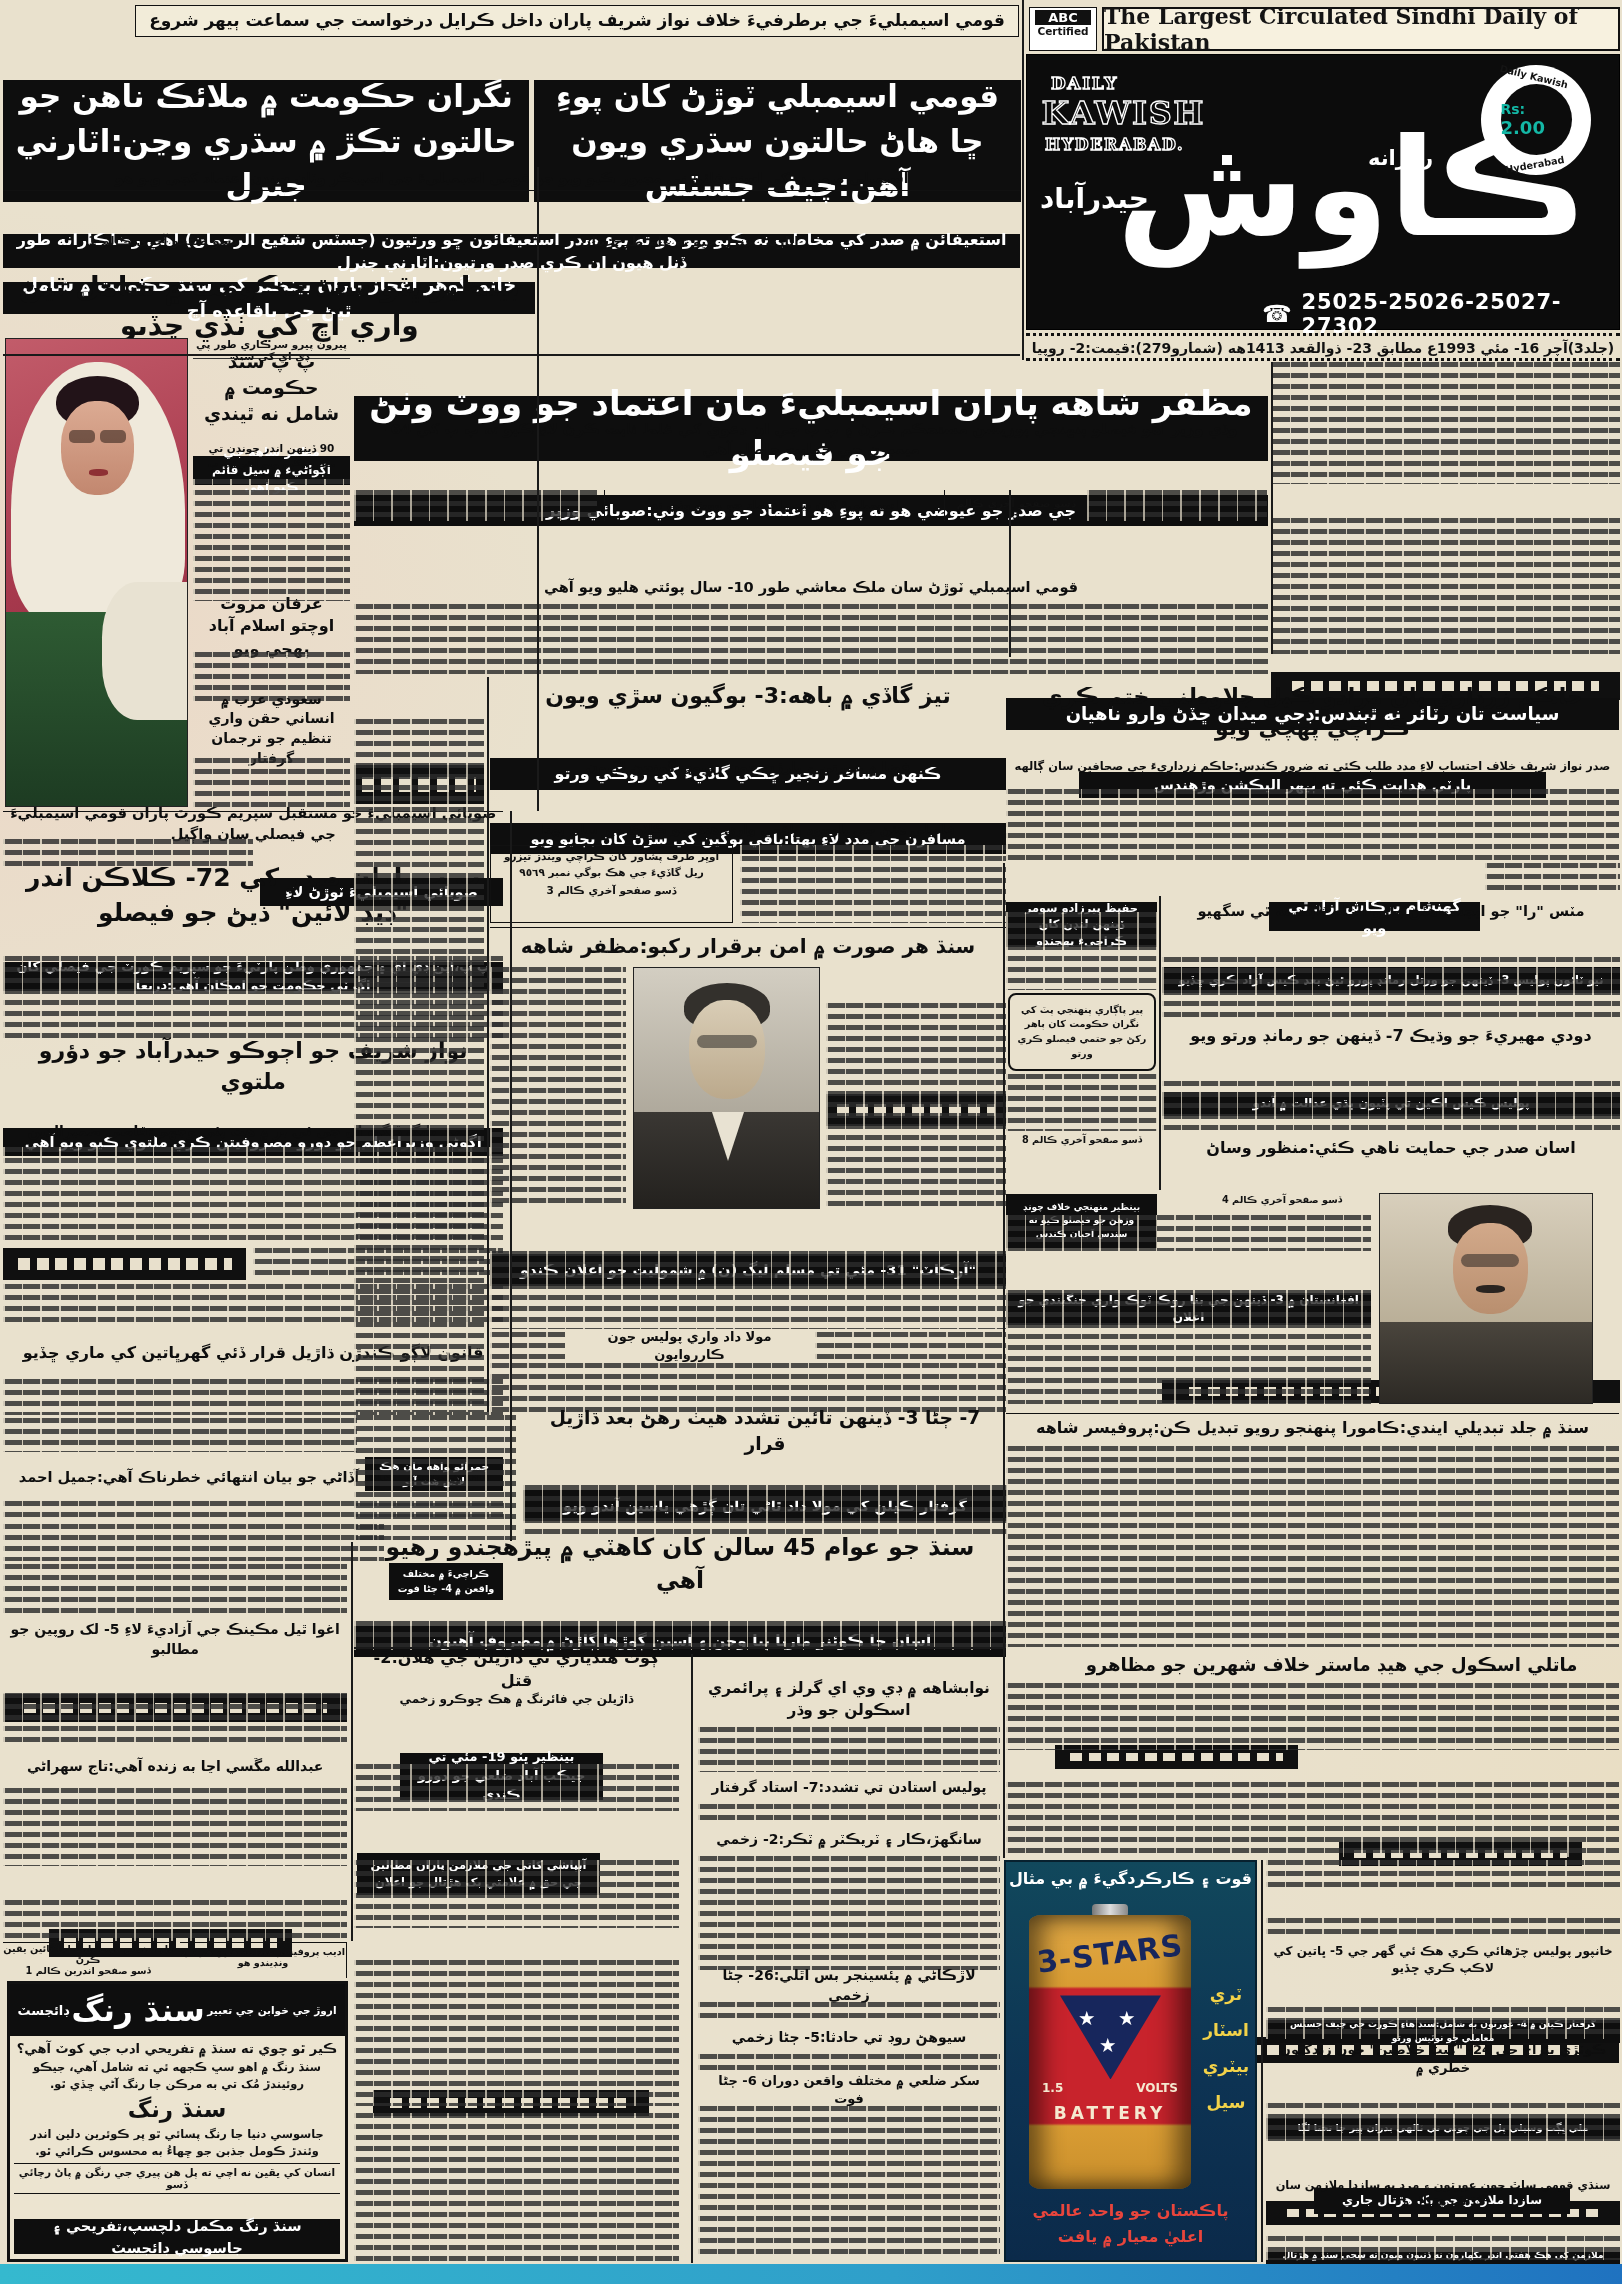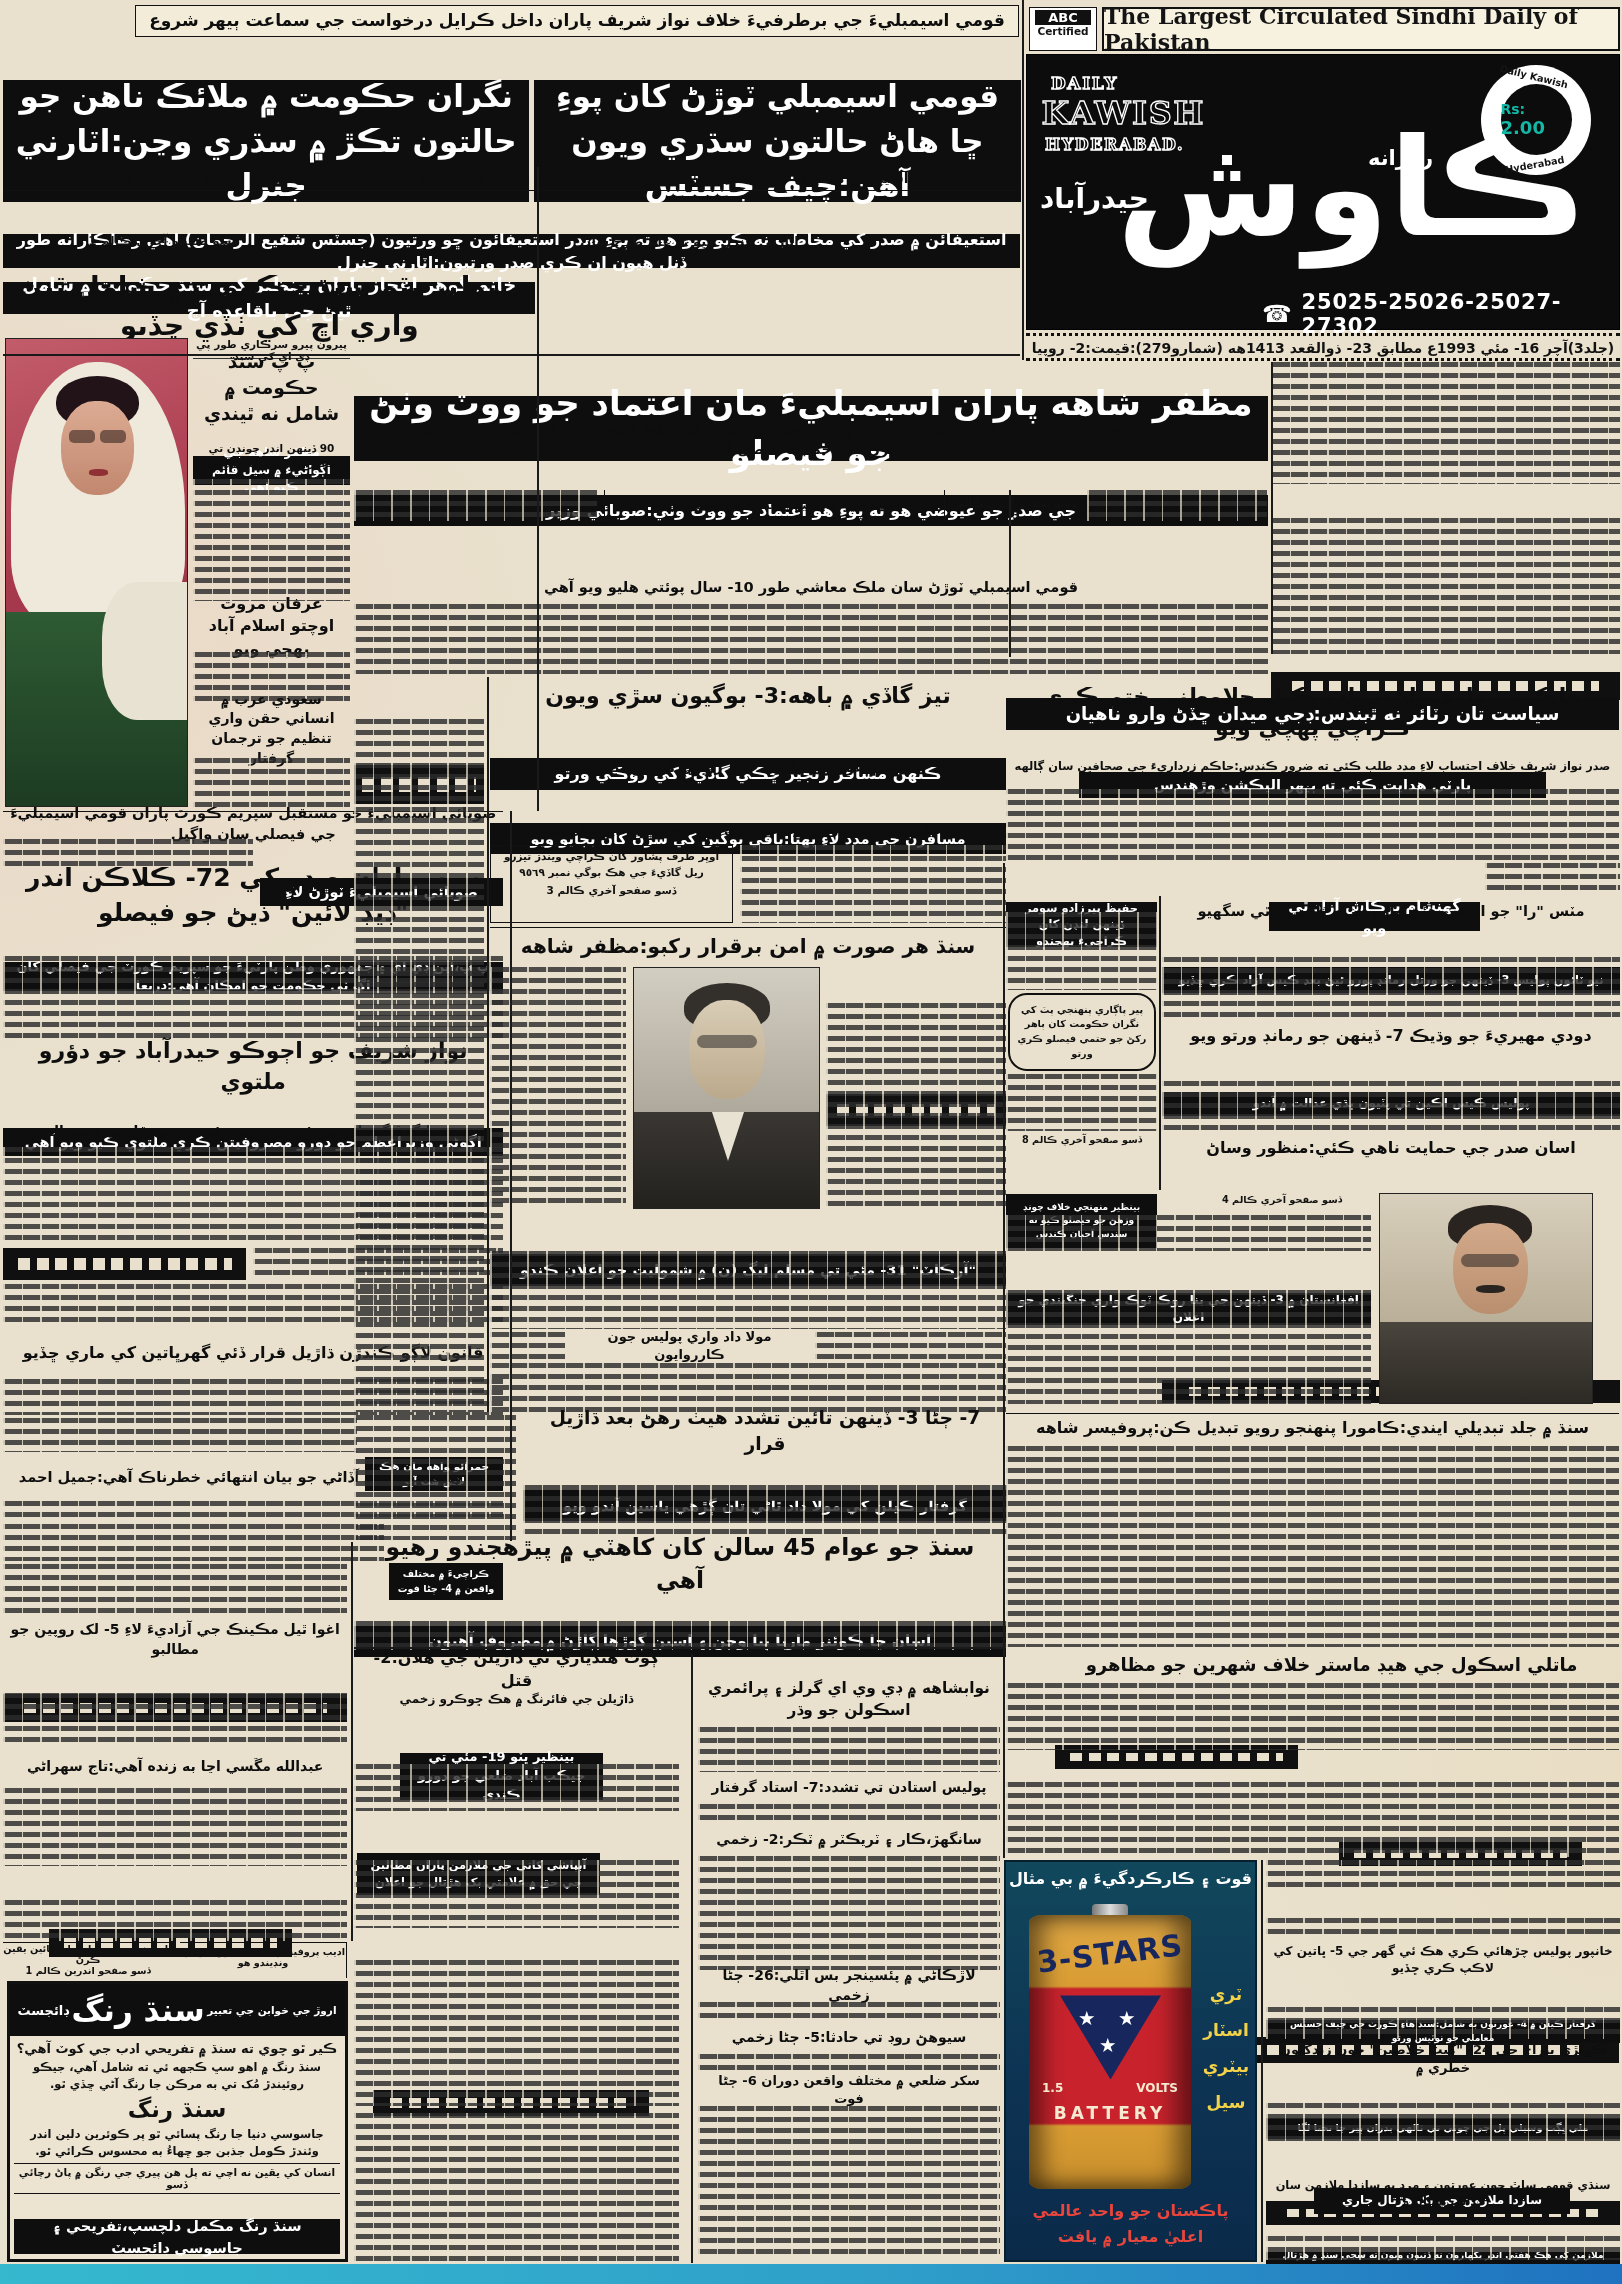--- a/index.html
+++ b/index.html
@@ -246,21 +246,21 @@
   <div class="abs hl" style="left:1162px;top:897px;width:458px;height:28px;font-size:14.6px;">مٽس "را" جو ايجنٽ هئڻ وارو الزام ثابت نه ٿي سگهيو</div>
   <div class="abs bb" style="left:1162px;top:928px;width:458px;height:26px;font-size:11.4px;">نيو ٽائون پوليس 3- ڏينهن جو ورتل رمانڊ پورو ٿيڻ بعد ڪيس آزاد ڪري ڇڏيو</div>
   <div class="abs fl" style="left:1162px;top:957px;width:458px;height:62px;"></div>
   <div class="abs hl" style="left:1162px;top:1022px;width:458px;height:28px;font-size:16px;">دودي مهيريءَ جو وڌيڪ 7- ڏينهن جو رمانڊ ورتو ويو</div>
   <div class="abs bb" style="left:1162px;top:1053px;width:458px;height:24px;font-size:12px;">پوليس ڪيس اڪين تي پٽيون ٻڌي عدالت ۾ آندو</div>
   <div class="abs fl" style="left:1162px;top:1081px;width:458px;height:50px;"></div>
   <div class="abs hl" style="left:1162px;top:1134px;width:458px;height:29px;font-size:16px;">اسان صدر جي حمايت ناهي ڪئي:منظور وساڻ</div>
   <div class="abs stf" style="left:1162px;top:1167px;width:458px;height:23px;"></div>
 
   <div class="abs fl" style="left:1006px;top:912px;width:151px;height:78px;"></div>
-  <div class="abs" style="left:1008px;top:993px;width:148px;height:78px;border:2.4px solid #111;border-radius:19px;display:flex;align-items:center;">
+  <div class="abs" style="left:1008px;top:993px;width:148px;height:78px;border:2.4px solid #111;border-radius:8px;display:flex;align-items:center;">
     <div class="nt" style="font-size:9.7px;line-height:1.5;padding:0 4.9px;">پير پاڳاري پنهنجي پٽ کي نگران حڪومت کان ٻاهر رکڻ جو حتمي فيصلو ڪري ورتو</div>
   </div>
   <div class="abs fl" style="left:1006px;top:1074px;width:151px;height:57px;"></div>
   <div class="abs nt" style="left:1009px;top:1134px;width:146px;height:18px;font-size:9.7px;background:#e9e1cd;">ڏسو صفحو آخري ڪالم 8</div>
   <div class="abs bb" style="left:1006px;top:1155px;width:151px;height:54px;font-size:9px;">بينظير منهنجي خلاف چونڊ وڙهڻ جو فيصلو ڪيو ته سندس آجيان ڪندس</div>
 
   <div class="abs" style="left:1379px;top:1193px;width:214px;height:211px;border:0.8px solid #222;overflow:hidden;
               background:linear-gradient(#d8cfbc 0%,#b3a890 75%,#9a8f78 100%);">
     <div style="position:absolute;left:68px;top:11.4px;width:84px;height:44px;background:#2a2420;border-radius:50% 50% 40% 40%;"></div>
     <div style="position:absolute;left:73px;top:29px;width:75px;height:91px;background:linear-gradient(#d2a98a,#b98f6f);border-radius:46%;"></div>

